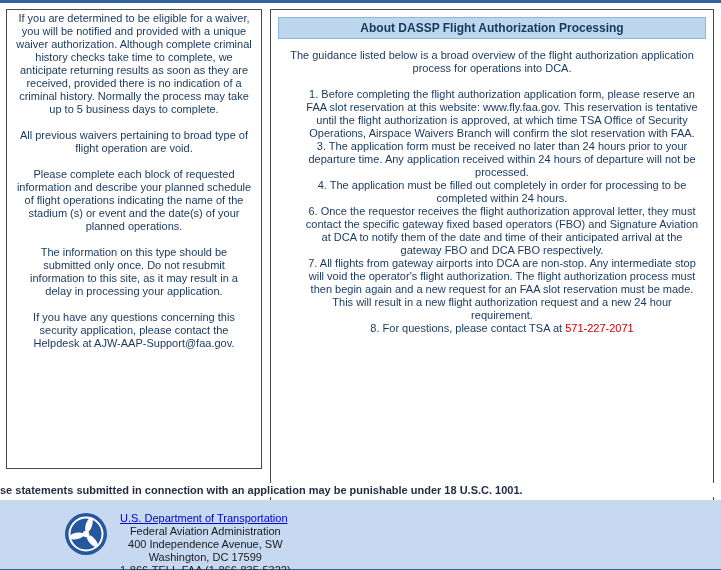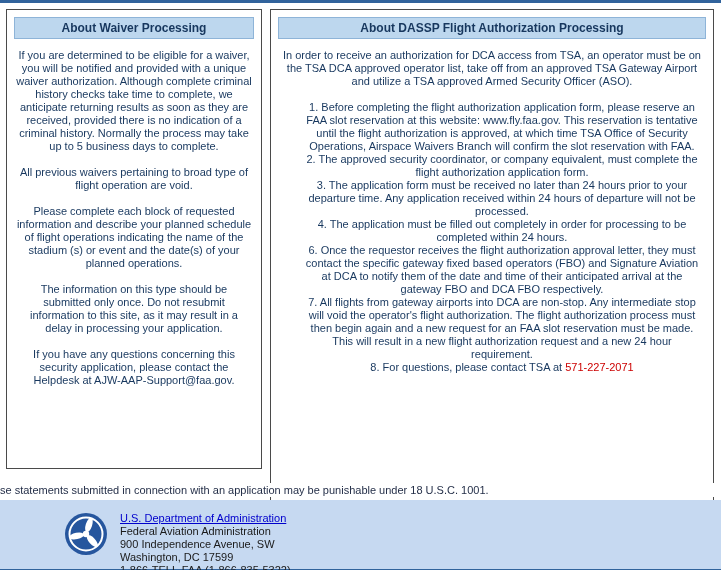--- a/index.html
+++ b/index.html
@@ -33,62 +33,60 @@
     color:#17375E;
     font-size:11px;
     line-height:13px;
     text-align:center;
   }
   .para { margin-bottom:13px; }
   .para.tight { margin-bottom:0;margin-left:20px; }
   .red { color:#CC0000; }
   .notice {
     position:absolute; left:0; top:480px; width:721px;
-    font-size:11px; font-weight:normal; color:#1F2A44;
+    font-size:11px; font-weight:bold; color:#1F2A44;
     background:#fff; line-height:14px;
   }
   .footer {
     position:absolute; left:0; top:497px; width:721px; height:73px;
     background:#C6D9F1;
     border-bottom:4px solid #31639C;
   }
   .logo {
     position:absolute; left:64px; top:12px; width:44px; height:44px;
   }
   .footer-text {
     position:absolute; left:120px; top:12px;
     font-size:11px; line-height:13px; color:#1a1a1a;
   }
   .footer-link {
     color:#0000CC; text-decoration:underline; cursor:pointer; display:inline-block;
   }
-  .footer-line { display:block; }
+  .footer-line { display:block;text-align:center; }
 </style>
 </head>
 <body>
 
 <div class="page">
 
   <div class="panel left">
-    <div class="panel-header">About Waiver Processing</div>
     <div class="panel-body">
         <div class="para"><span>If you are determined to be eligible for a waiver, you will be notified and provided with a unique waiver authorization. Although complete criminal history checks take time to complete, we anticipate returning results as soon as they are received, provided there is no indication of a criminal history. Normally the process may take up to 5 business days to complete.</span></div>
         <div class="para"><span>All previous waivers pertaining to broad type of flight operation are void.</span></div>
         <div class="para"><span>Please complete each block of requested information and describe your planned schedule of flight operations indicating the name of the stadium (s) or event and the date(s) of your planned operations.</span></div>
         <div class="para"><span>The information on this type should be submitted only once. Do not resubmit information to this site, as it may result in a delay in processing your application.</span></div>
         <div class="para"><span>If you have any questions concerning this security application, please contact the Helpdesk at AJW-AAP-Support@faa.gov.</span></div>
       </div>
   </div>
 
   <div class="panel right">
     <div class="panel-header">About DASSP Flight Authorization Processing</div>
     <div class="panel-body">
-        <div class="para"><span>In order to receive an authorization for DCA access from TSA, an operator must be on the TSA DCA approved operator list, take off from an approved TSA Gateway Airport and utilize a TSA approved Armed Security Officer (ASO).</span></div>
+        <div class="para"><span>The guidance listed below is a broad overview of the flight authorization application process for operations into DCA.</span></div>
         <div class="para tight"><span>1. Before completing the flight authorization application form, please reserve an FAA slot reservation at this website: www.fly.faa.gov. This reservation is tentative until the flight authorization is approved, at which time TSA Office of Security Operations, Airspace Waivers Branch will confirm the slot reservation with FAA.</span></div>
-        <div class="para tight"><span>2. The approved security coordinator, or company equivalent, must complete the flight authorization application form.</span></div>
         <div class="para tight"><span>3. The application form must be received no later than 24 hours prior to your departure time. Any application received within 24 hours of departure will not be processed.</span></div>
         <div class="para tight"><span>4. The application must be filled out completely in order for processing to be completed within 24 hours.</span></div>
         <div class="para tight"><span>6. Once the requestor receives the flight authorization approval letter, they must contact the specific gateway fixed based operators (FBO) and Signature Aviation at DCA to notify them of the date and time of their anticipated arrival at the gateway FBO and DCA FBO respectively.</span></div>
         <div class="para tight"><span>7. All flights from gateway airports into DCA are non-stop. Any intermediate stop will void the operator's flight authorization. The flight authorization process must then begin again and a new request for an FAA slot reservation must be made. This will result in a new flight authorization request and a new 24 hour requirement.</span></div>
         <div class="para tight"><span>8. For questions, please contact TSA at </span><span class="red">571-227-2071</span></div>
       </div>
   </div>
 
   <div class="notice">se statements submitted in connection with an application may be punishable under 18 U.S.C. 1001.</div>
 
@@ -97,21 +95,21 @@
       <circle cx="22" cy="22" r="21" fill="#26569E"></circle>
       <circle cx="22" cy="22" r="16.5" fill="none" stroke="#ffffff" stroke-width="2"></circle>
       <g fill="#ffffff">
         <ellipse cx="22" cy="12.5" rx="3.2" ry="7.5" transform="rotate(18 22 22)"></ellipse>
         <ellipse cx="22" cy="12.5" rx="3.2" ry="7.5" transform="rotate(138 22 22)"></ellipse>
         <ellipse cx="22" cy="12.5" rx="3.2" ry="7.5" transform="rotate(258 22 22)"></ellipse>
         <circle cx="22" cy="22" r="3.2"></circle>
       </g>
     </svg>
     <div class="footer-text">
-      <span class="footer-link">U.S. Department of Administration</span>
+      <span class="footer-link">U.S. Department of Transportation</span>
       <span class="footer-line">Federal Aviation Administration</span>
-      <span class="footer-line">900 Independence Avenue, SW</span>
+      <span class="footer-line">400 Independence Avenue, SW</span>
       <span class="footer-line">Washington, DC 17599</span>
       <span class="footer-line">1-866-TELL-FAA (1-866-835-5322)</span>
     </div>
   </div>
 
 </div>
 
 </body></html>

